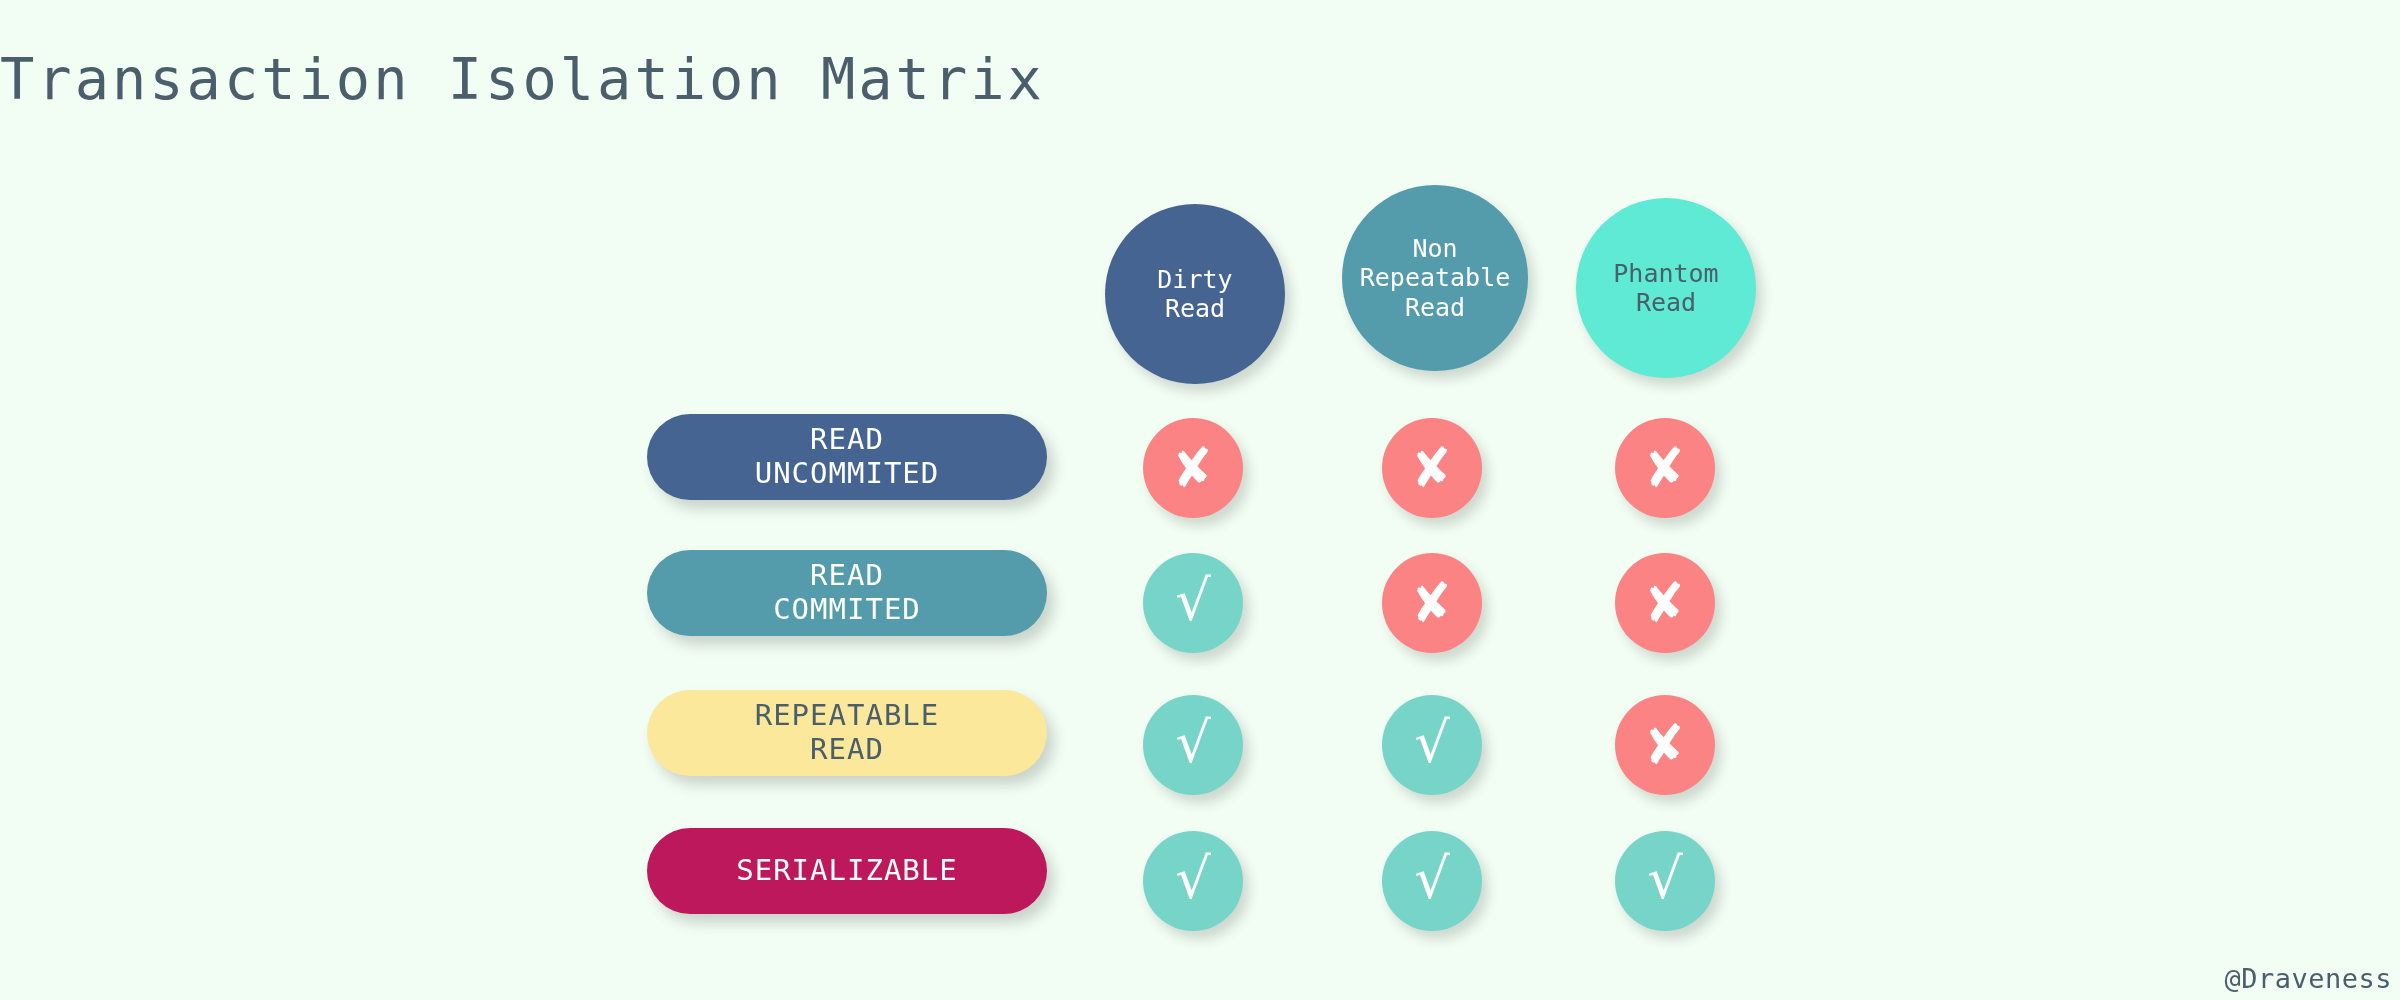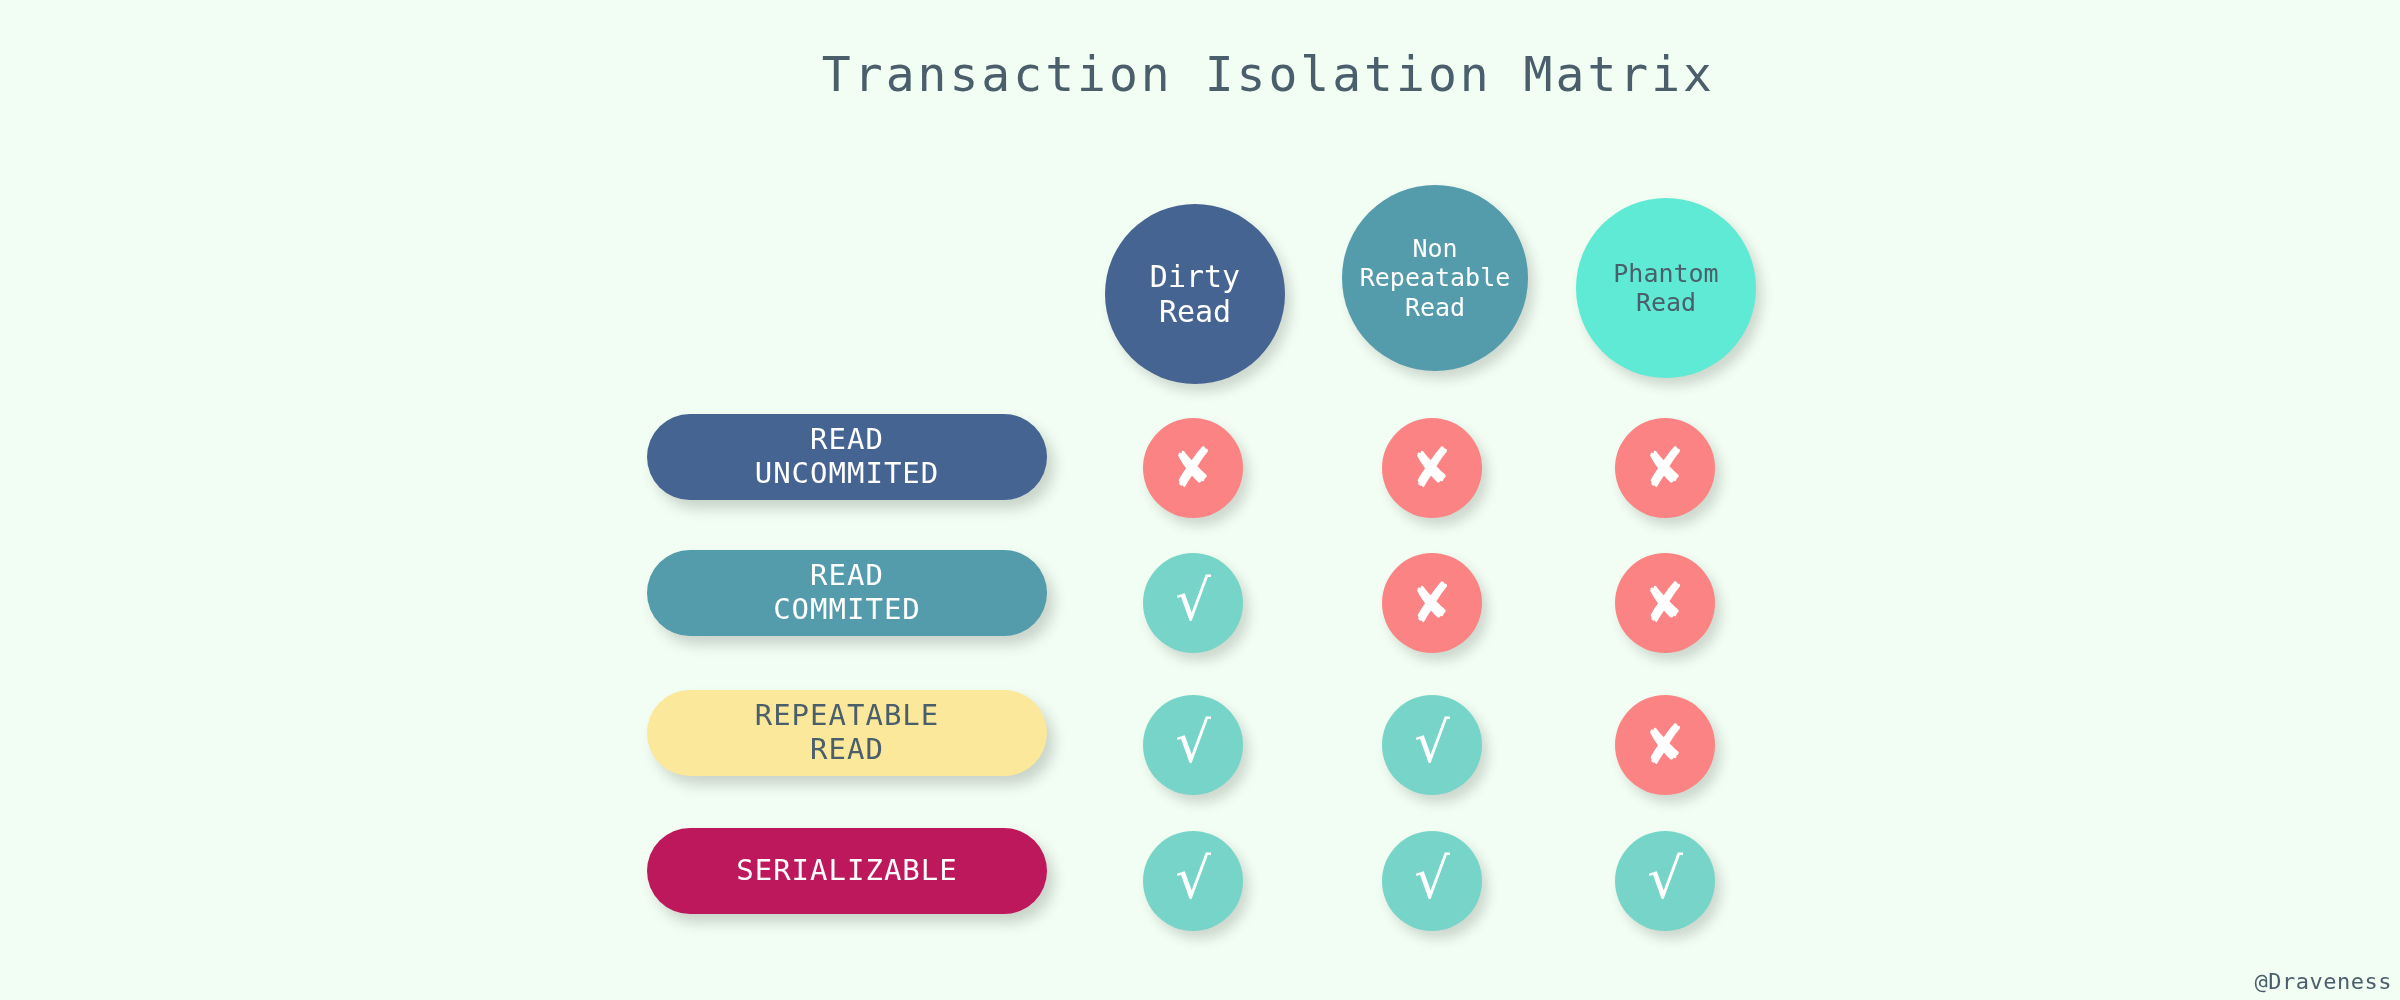--- a/index.html
+++ b/index.html
@@ -22,23 +22,23 @@
     width: 2400px;
     height: 1000px;
   }
 
   
   .title {
     position: absolute;
     left: 0;
     top: 46px;
     width: 1715px;
-    text-align: right;
-    font-family: "DejaVu Sans Mono", "Liberation Mono", monospace;
-    font-size: 48px;
+    text-align: left;
+    font-family: "DejaVu Sans Mono", "Liberation Mono", monospace;
+    font-size: 57px;
     letter-spacing: 3px;
     color: #4a5f6b;
     white-space: nowrap;
   }
 
   
   .col-head {
     position: absolute;
     border-radius: 50%;
     display: flex;
@@ -53,21 +53,21 @@
   .col-head .lbl {
     display: block;
     white-space: pre-line;
   }
 
   #col-head-0 {
     left: 1105px; top: 204px;
     width: 180px; height: 180px;
     background: #456492;
     color: #ffffff;
-    font-size: 30px;
+    font-size: 25px;
   }
   #col-head-1 {
     left: 1342px; top: 185px;
     width: 186px; height: 186px;
     background: #549bab;
     color: #ffffff;
     font-size: 25px;
   }
   #col-head-2 {
     left: 1576px; top: 198px;
@@ -125,21 +125,21 @@
   }
   .cell.no .mark  { font-size: 52px; font-weight: bold; transform: rotate(-7deg); }
   .cell.yes .mark { font-size: 56px; font-weight: normal; transform: translateY(-2px); }
 
   
   .watermark {
     position: absolute;
     right: 8px;
     bottom: 6px;
     font-family: "DejaVu Sans Mono", "Liberation Mono", monospace;
-    font-size: 22px;
+    font-size: 27px;
     color: #4a5f6b;
     letter-spacing: 0.5px;
   }
 </style>
 </head>
 <body>
 
 <div id="stage">
 
   <div class="title">Transaction Isolation Matrix</div>

